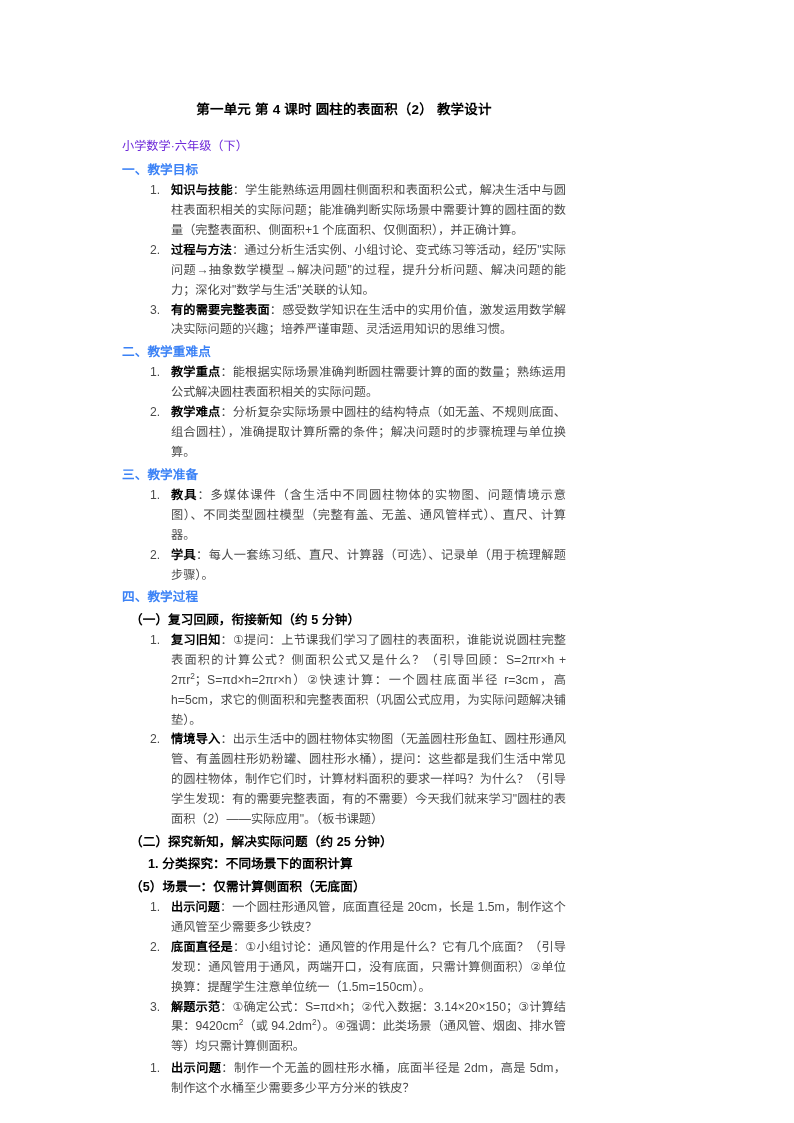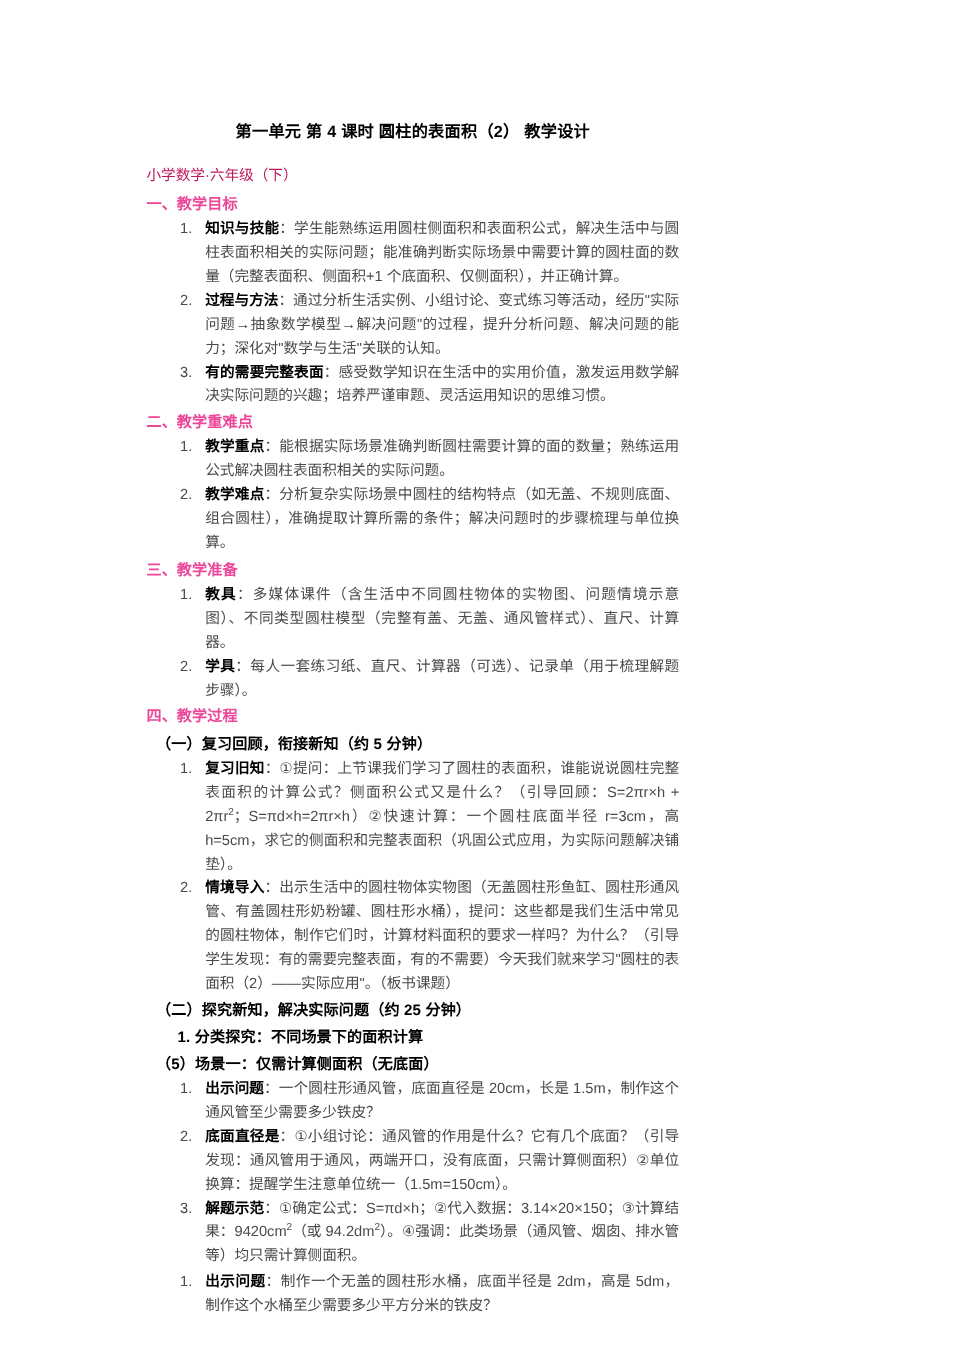--- a/index.html
+++ b/index.html
@@ -25,28 +25,28 @@
     font-size: 13.5px;
     font-weight: bold;
     color: #000000;
     text-align: center;
     letter-spacing: 0.2px;
     margin: 0 0 17px 0;
     line-height: 1.5;
   }
   .subtitle {
     font-size: 12.2px;
-    color: #be185d;
+    color: #6d28d9;
     margin: 0 0 3px 0;
     line-height: 1.62;
   }
   h2.section {
     font-size: 12.6px;
     font-weight: bold;
-    color: #ec4899;
+    color: #3b82f6;
     margin: 2px 0 1px 0;
     line-height: 1.6;
     letter-spacing: 0.1px;
   }
   .subhead {
     font-size: 12.6px;
     font-weight: bold;
     color: #000000;
     margin: 2px 0 1px 0;
     line-height: 1.62;

